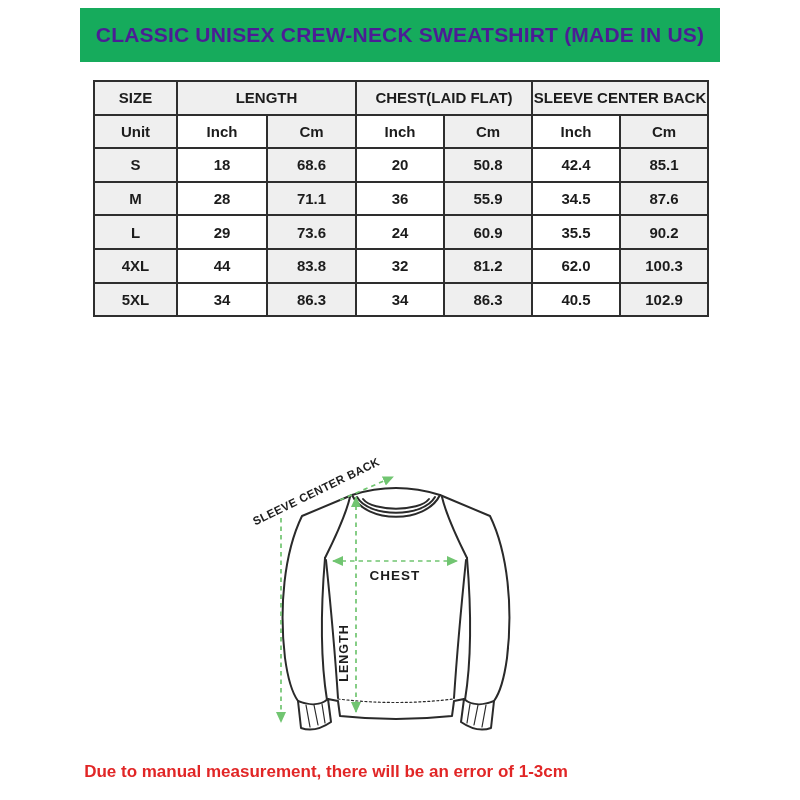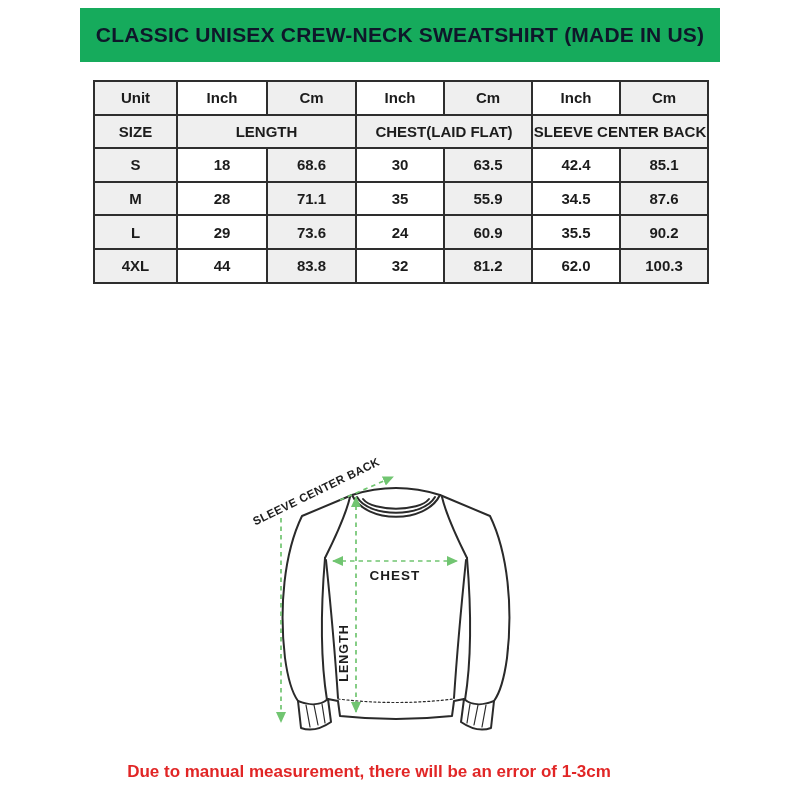--- a/index.html
+++ b/index.html
@@ -1,21 +1,21 @@
 <!DOCTYPE html>
 <html><head>
 <meta charset="utf-8">
 <style>
   html,body { margin:0; padding:0; background:#ffffff; }
   body { width:800px; height:800px; font-family:"Liberation Sans",sans-serif; }
   .page { position:relative; width:800px; height:800px; overflow:hidden; background:#ffffff; }
 
   .title-bar {
     position:absolute; left:80px; top:8px; width:640px; height:54px;
-    background:#16ab5c; color:#0f172a;
+    background:#16ab5c; color:#4c1d95;
     display:flex; align-items:center; justify-content:center;
     font-weight:700; font-size:21px; letter-spacing:0.2px; white-space:nowrap;
   }
 
   table.size-table {
     position:absolute; left:93px; top:80px; width:614px;
     border-collapse:collapse; table-layout:fixed;
   }
   .size-table th, .size-table td {
     border:2px solid #2e2e2e; padding:0; height:31.6px;
@@ -27,21 +27,21 @@
 
   .diagram {
     position:absolute; left:200px; top:448px; width:400px; height:312px;
   }
   .diagram text {
     font-family:"Liberation Sans",sans-serif; font-weight:700; fill:#1d1d1d;
   }
 
   .note {
     position:absolute; left:0; top:762px; width:652px;
-    text-align:center; color:#e12626; font-weight:700; font-size:17px;padding-left:43px;
+    text-align:center; color:#e12626; font-weight:700; font-size:17px;
   }
 </style>
 </head>
 <body>
 
 <div class="page">
 
   <div class="title-bar">CLASSIC UNISEX CREW-NECK SWEATSHIRT (MADE IN US)</div>
 
   <table class="size-table">
@@ -49,50 +49,50 @@
       <col style="width:83px">
         <col style="width:90px">
         <col style="width:89px">
       <col style="width:88px">
         <col style="width:88px">
         <col style="width:88px">
         <col style="width:88px">
     </colgroup>
     <thead>
         <tr>
+          <th class="c-gray" colspan="1">SIZE</th>
+          <th class="c-gray" colspan="2">LENGTH</th>
+          <th class="c-gray" colspan="2">CHEST(LAID FLAT)</th>
+          <th class="c-gray" colspan="2">SLEEVE CENTER BACK</th>
+        </tr>
+        <tr>
           <th class="c-gray">Unit</th>
           <th class="c-white">Inch</th>
           <th class="c-gray">Cm</th>
           <th class="c-white">Inch</th>
           <th class="c-gray">Cm</th>
           <th class="c-white">Inch</th>
           <th class="c-gray">Cm</th>
         </tr>
-        <tr>
-          <th class="c-gray" colspan="1">SIZE</th>
-          <th class="c-gray" colspan="2">LENGTH</th>
-          <th class="c-gray" colspan="2">CHEST(LAID FLAT)</th>
-          <th class="c-gray" colspan="2">SLEEVE CENTER BACK</th>
-        </tr>
       </thead>
     <tbody>
         <tr>
           <td class="c-gray">S</td>
           <td class="c-white">18</td>
           <td class="c-gray">68.6</td>
-          <td class="c-white">30</td>
-          <td class="c-gray">63.5</td>
+          <td class="c-white">20</td>
+          <td class="c-gray">50.8</td>
           <td class="c-white">42.4</td>
           <td class="c-gray">85.1</td>
         </tr>
         <tr>
           <td class="c-gray">M</td>
           <td class="c-white">28</td>
           <td class="c-gray">71.1</td>
-          <td class="c-white">35</td>
+          <td class="c-white">36</td>
           <td class="c-gray">55.9</td>
           <td class="c-white">34.5</td>
           <td class="c-gray">87.6</td>
         </tr>
         <tr>
           <td class="c-gray">L</td>
           <td class="c-white">29</td>
           <td class="c-gray">73.6</td>
           <td class="c-white">24</td>
           <td class="c-gray">60.9</td>
@@ -100,20 +100,29 @@
           <td class="c-gray">90.2</td>
         </tr>
         <tr>
           <td class="c-gray">4XL</td>
           <td class="c-white">44</td>
           <td class="c-gray">83.8</td>
           <td class="c-white">32</td>
           <td class="c-gray">81.2</td>
           <td class="c-white">62.0</td>
           <td class="c-gray">100.3</td>
+        </tr>
+        <tr>
+          <td class="c-gray">5XL</td>
+          <td class="c-white">34</td>
+          <td class="c-gray">86.3</td>
+          <td class="c-white">34</td>
+          <td class="c-gray">86.3</td>
+          <td class="c-white">40.5</td>
+          <td class="c-gray">102.9</td>
         </tr>
       </tbody>
   </table>
 
   <svg class="diagram" viewBox="0 0 400 312" xmlns="http://www.w3.org/2000/svg">
     <defs>
       <marker id="ah" markerUnits="userSpaceOnUse" markerWidth="12" markerHeight="11" refX="10" refY="5" orient="auto-start-reverse">
         <path d="M0,0 L11,5 L0,10 Z" fill="#71c571"></path>
       </marker>
     </defs>

